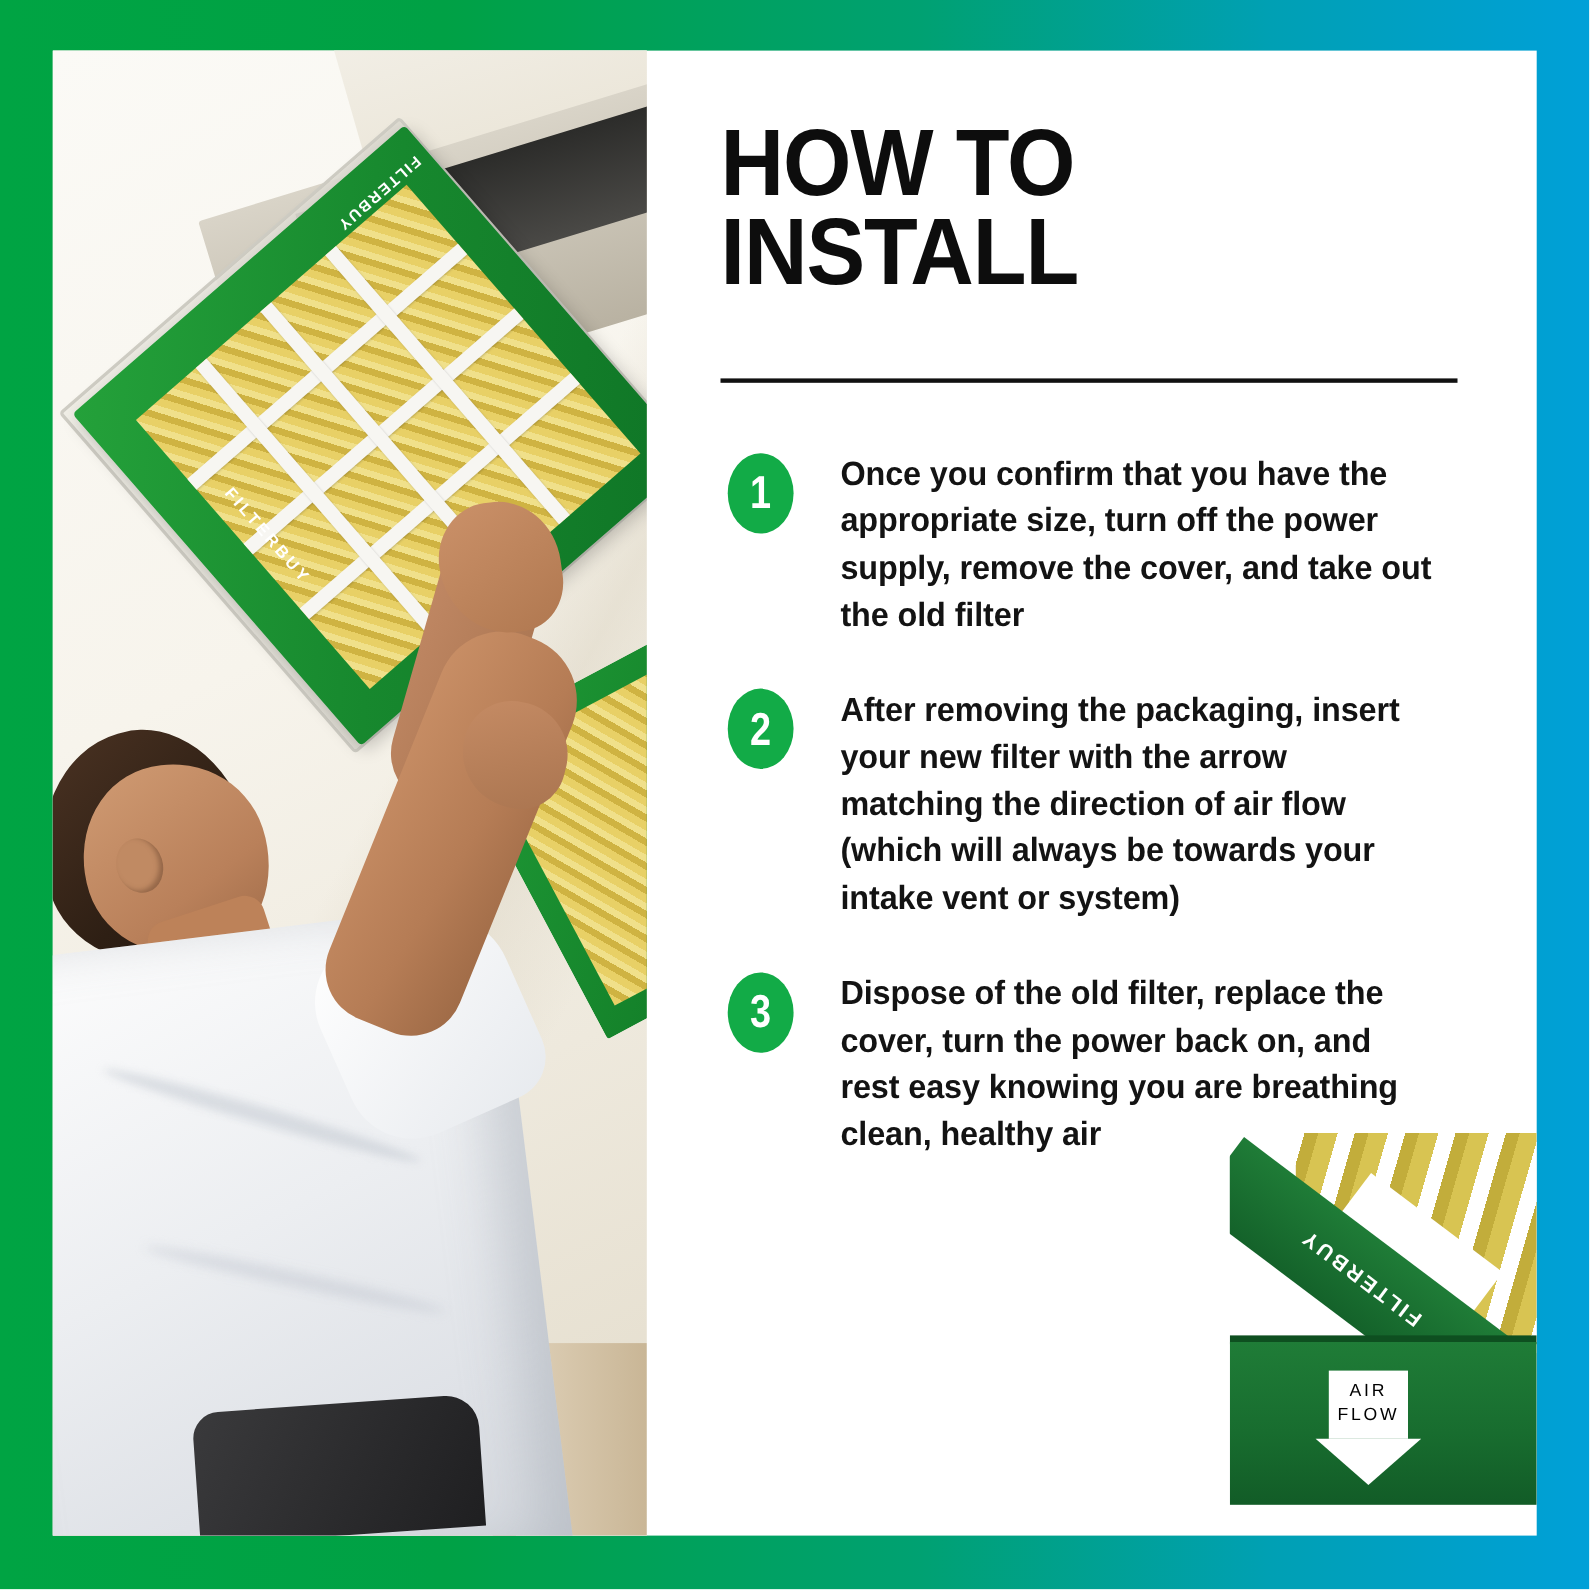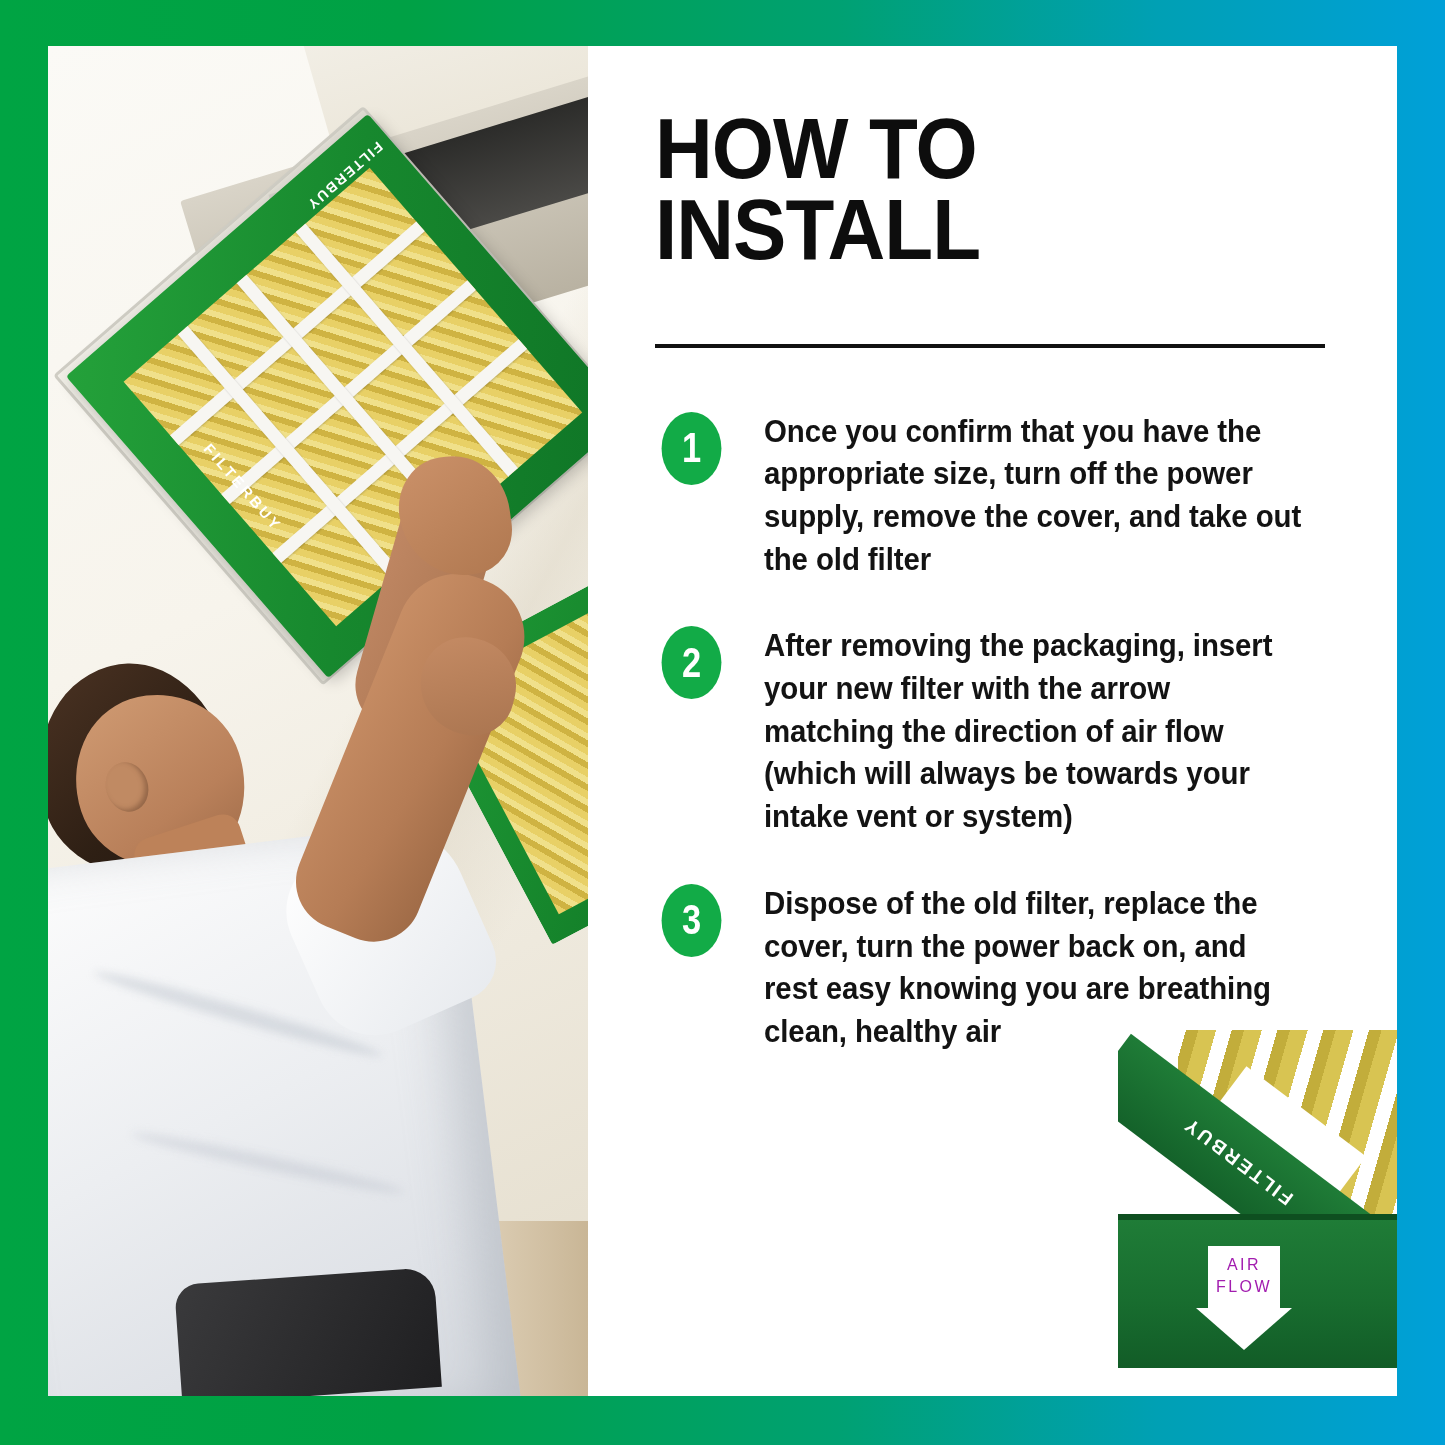--- a/index.html
+++ b/index.html
@@ -443,21 +443,21 @@
     width: 0; height: 0;
     border-left: 48px solid transparent;
     border-right: 48px solid transparent;
     border-top: 42px solid #ffffff;
   }
   .arrow-label {
     position: absolute;
     left: 0; top: 8px;
     width: 96px;
     text-align: center;
-    color: #a21caf;
+    color: #000000;
     font-family: "Liberation Sans", sans-serif;
     font-size: 16px;
     font-weight: normal;
     letter-spacing: 2.5px;
     line-height: 1.35;
     white-space: pre-line;
   }
 </style>
 </head>
 <body>

